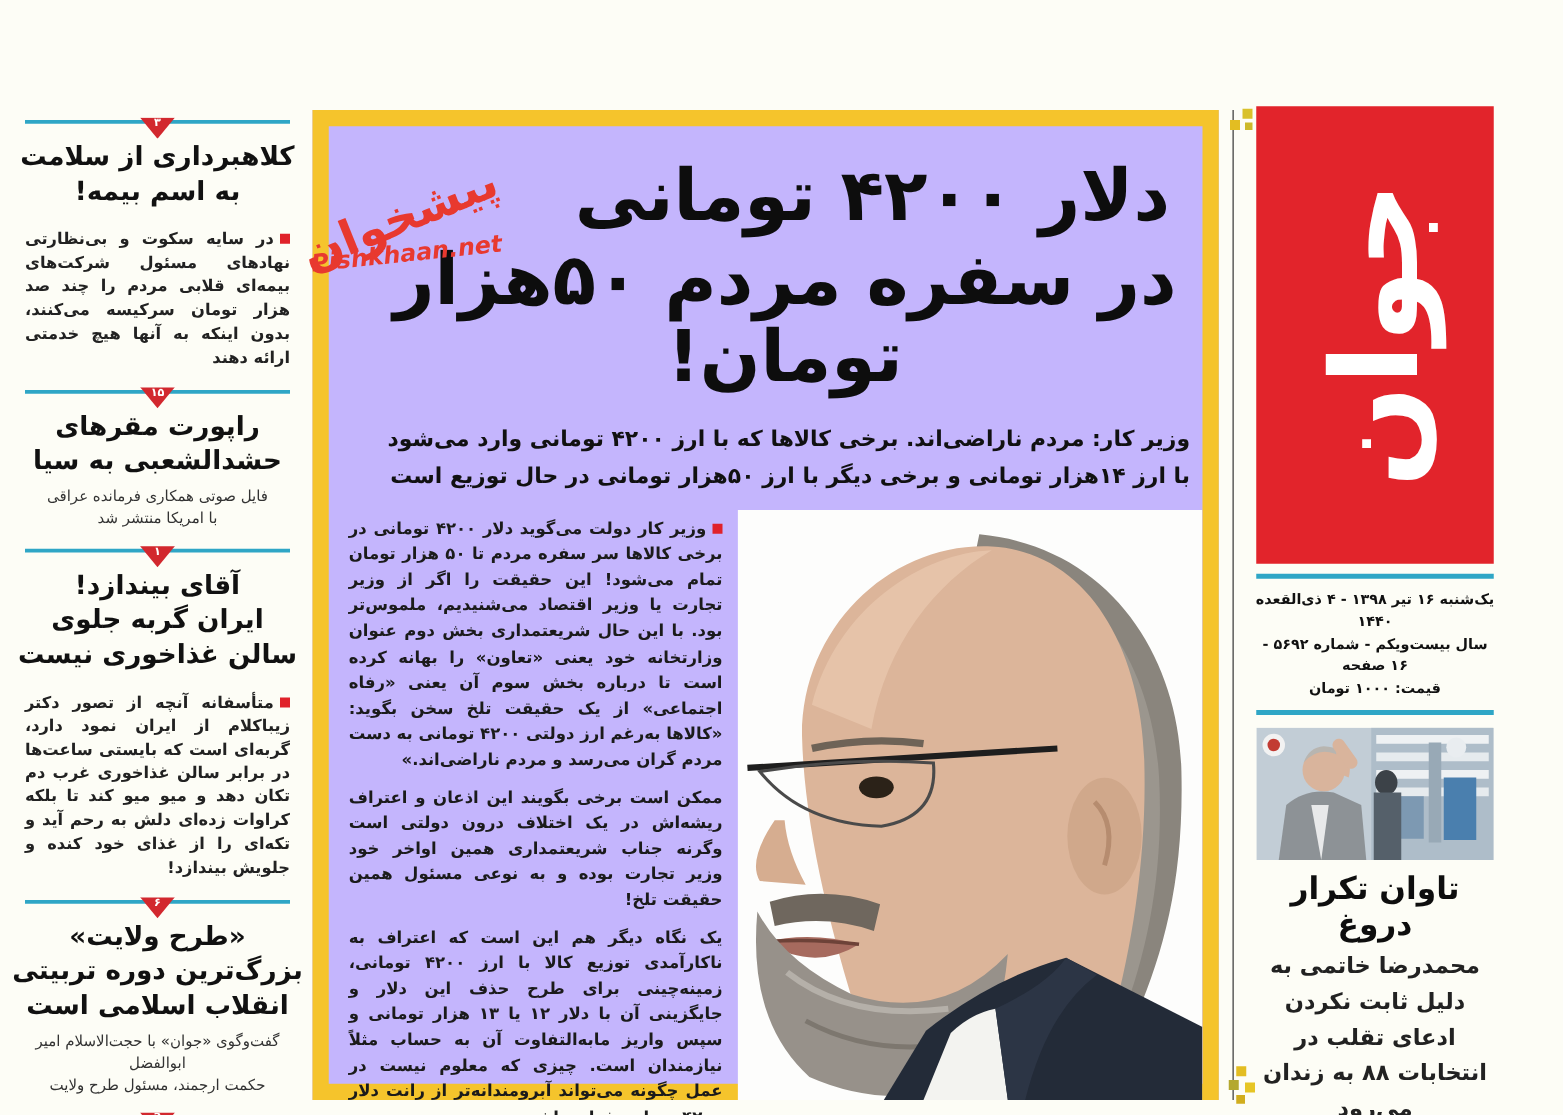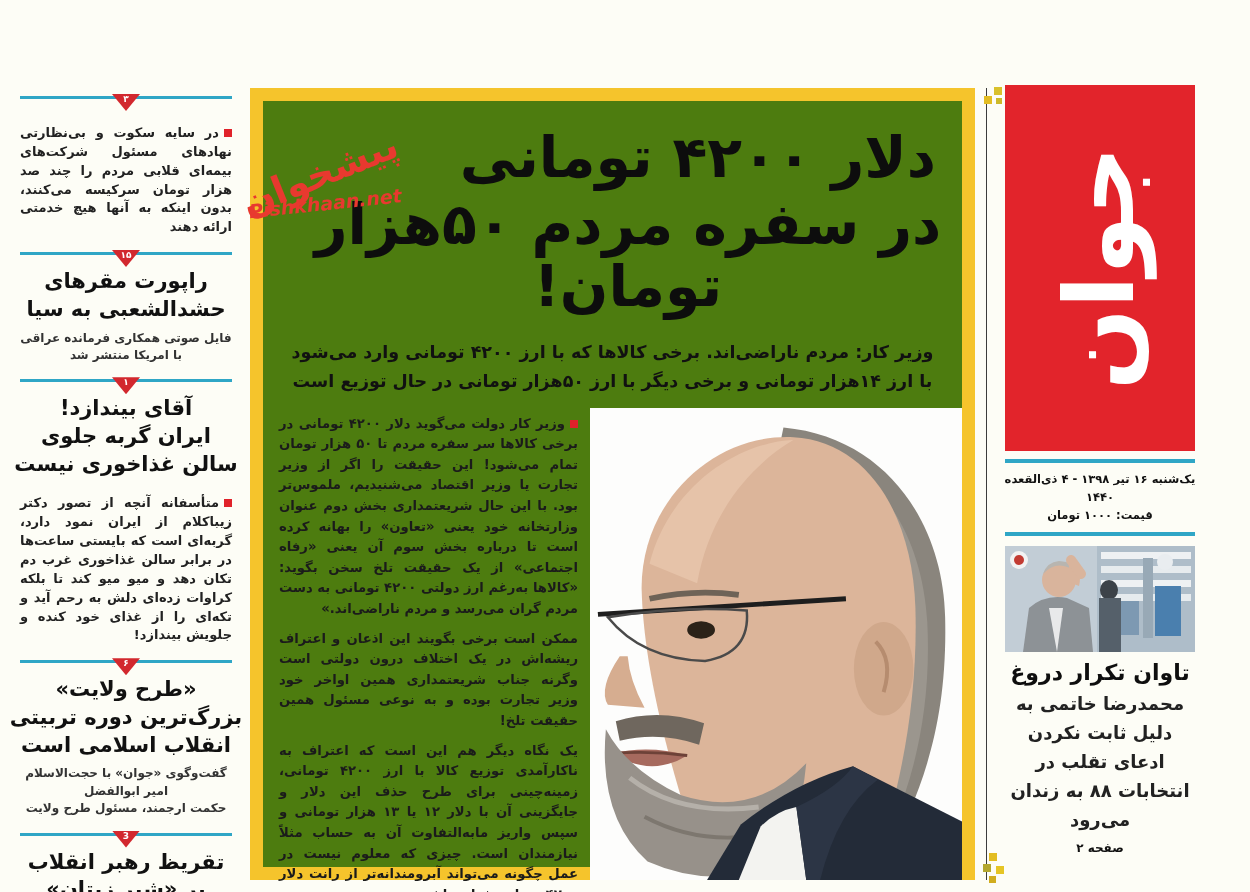--- a/index.html
+++ b/index.html
@@ -9,29 +9,29 @@
   .sidebar{position:absolute;left:4px;top:90px;width:244px;}
   .sdiv{position:relative;height:17px;margin:1px 16px 3px 16px;}
   .sdiv::before{content:"";position:absolute;left:0;right:0;top:5px;height:3px;background:#2fa6c6;}
   .tri{position:absolute;top:3px;left:50%;transform:translateX(-50%);width:28px;height:17px;
        background:#d2282e;clip-path:polygon(0 0,100% 0,50% 100%);color:#fff;font-size:9px;
        font-weight:bold;text-align:center;line-height:11px;}
   .s-title{margin:4px 2px 6px 2px;font-size:21px;font-weight:bold;color:#111;text-align:center;
        line-height:1.32;white-space:pre-line;letter-spacing:-0.5px;}
   .s-body{margin:16px 16px 10px 16px;font-size:13px;font-weight:bold;color:#222;text-align:justify;
        line-height:1.45;}
-  .s-sub{margin:0 10px 10px 10px;font-size:12px;font-weight:bold;color:#333;text-align:center;
+  .s-sub{margin:0 10px 10px 10px;font-size:12px;font-weight:normal;color:#333;text-align:center;
        line-height:1.45;white-space:pre-line;}
   .bullet{display:inline-block;width:8px;height:8px;background:#e0222a;margin-left:5px;}
 
   
-  .main{position:absolute;left:250px;top:88px;width:699px;height:766px;border:13px solid #f5c42c;background:#4d7c0f;}
+  .main{position:absolute;left:250px;top:88px;width:699px;height:766px;border:13px solid #f5c42c;background:#c4b5fd;}
   .h1a{margin:26px 26px 0 0;font-size:57px;font-weight:bold;color:#0d0d0d;text-align:right;line-height:1.08;letter-spacing:-2px;}
   .h1b{margin:4px 0 0 0;font-size:57px;font-weight:bold;color:#0d0d0d;text-align:center;line-height:1.1;letter-spacing:-2px;padding-left:31px;}
-  .sub{margin:20px 10px 0 10px;text-align:center;font-size:17.5px;font-weight:bold;color:#111;line-height:1.65;}
+  .sub{margin:20px 10px 0 10px;font-size:17.5px;font-weight:bold;color:#111;line-height:1.65;}
   .article{display:flex;margin-top:12px;height:472px;}
   .leadphoto{width:372px;height:472px;flex:none;position:relative;overflow:hidden;}
   .leadphoto svg{display:block;width:100%;height:100%;}
   .textcol{flex:1;padding:6px 12px 0 16px;font-size:13.2px;font-weight:bold;color:#1b1b1b;
        text-align:justify;line-height:1.56;}
   .textcol p{margin:0 0 9px 0;}
 
   
   .wm{position:absolute;left:252px;top:152px;width:150px;color:#e8392f;z-index:6;text-align:center;}
   .wm-fa{display:inline-block;font-size:38px;font-weight:bold;transform:rotate(-22deg);}
@@ -42,38 +42,40 @@
 
   
   .rail{position:absolute;left:1002px;top:85px;width:196px;text-align:center;}
   .logo{width:190px;height:366px;margin:0 auto;background:#e2242b;display:flex;align-items:center;
         justify-content:center;overflow:hidden;}
   .logo span{color:#fff;font-size:96px;font-weight:bold;transform:rotate(-90deg);white-space:nowrap;letter-spacing:-4px;}
   .bluebar{width:190px;height:4px;background:#2fa6c6;margin:8px auto;}
   .m-line{font-size:11.5px;font-weight:bold;color:#111;line-height:1.55;}
   .railphoto{width:190px;height:106px;margin:10px auto 6px;position:relative;overflow:hidden;}
   .railphoto svg{display:block;width:100%;height:100%;}
-  .railtitle{font-size:22px;font-weight:bold;color:#0e0e0e;margin:8px 0 5px 0;letter-spacing:-1px;}
+  .railtitle{font-size:25px;font-weight:bold;color:#0e0e0e;margin:8px 0 5px 0;letter-spacing:-1px;}
   .railsum{font-size:18px;font-weight:bold;color:#222;line-height:1.6;white-space:pre-line;}
   .pageref{text-align:center;font-size:12px;font-weight:bold;color:#111;margin:7px 2px 8px 2px;}
 
   
   .mark{position:absolute;width:8px;height:8px;}
 </style>
 </head>
 <body>
 
 <div class="page">
 
   <div class="sidebar">
 
     <div>
       <div class="sdiv">
         <span class="tri"><b>۳</b></span>
       </div>
+      <h3 class="s-title">کلاهبرداری از سلامت
+به اسم بیمه!</h3>
       <p class="s-body"><span class="bullet"></span><span>در سایه سکوت و بی‌نظارتی نهادهای مسئول شرکت‌های بیمه‌ای قلابی مردم را چند صد هزار تومان سرکیسه می‌کنند، بدون اینکه به آنها هیچ خدمتی ارائه دهند</span></p>
     </div>
 
     <div>
       <div class="sdiv">
         <span class="tri"><b>۱۵</b></span>
       </div>
       <h3 class="s-title">راپورت مقرهای
 حشدالشعبی به سیا</h3>
       <p class="s-sub">فایل صوتی همکاری فرمانده عراقی
@@ -183,20 +185,21 @@
   <div class="mark" style="left:989px;top:876px;background:#d1ad1e;width:7px;height:7px;"></div>
 
   <div class="rail">
 
     <div class="logo">
       <span>جوان</span>
     </div>
     <div class="bluebar"></div>
 
     <div class="m-line">یک‌شنبه ۱۶ تیر ۱۳۹۸ - ۴ ذی‌القعده ۱۴۴۰</div>
+    <div class="m-line">سال بیست‌ویکم - شماره ۵۶۹۲ - ۱۶ صفحه</div>
     <div class="m-line">قیمت: ۱۰۰۰ تومان</div>
     <div class="bluebar"></div>
 
     <div class="railphoto">
       <svg viewBox="0 0 190 106" preserveAspectRatio="none">
         <rect width="190" height="106" fill="#c2cdd6"></rect>
         <rect x="92" y="0" width="98" height="106" fill="#aebdc9"></rect>
         <rect x="96" y="6" width="90" height="7" fill="#eef1f3"></rect>
         <rect x="96" y="20" width="90" height="7" fill="#e6ebee"></rect>
         <rect x="96" y="34" width="90" height="7" fill="#eef1f3"></rect>

